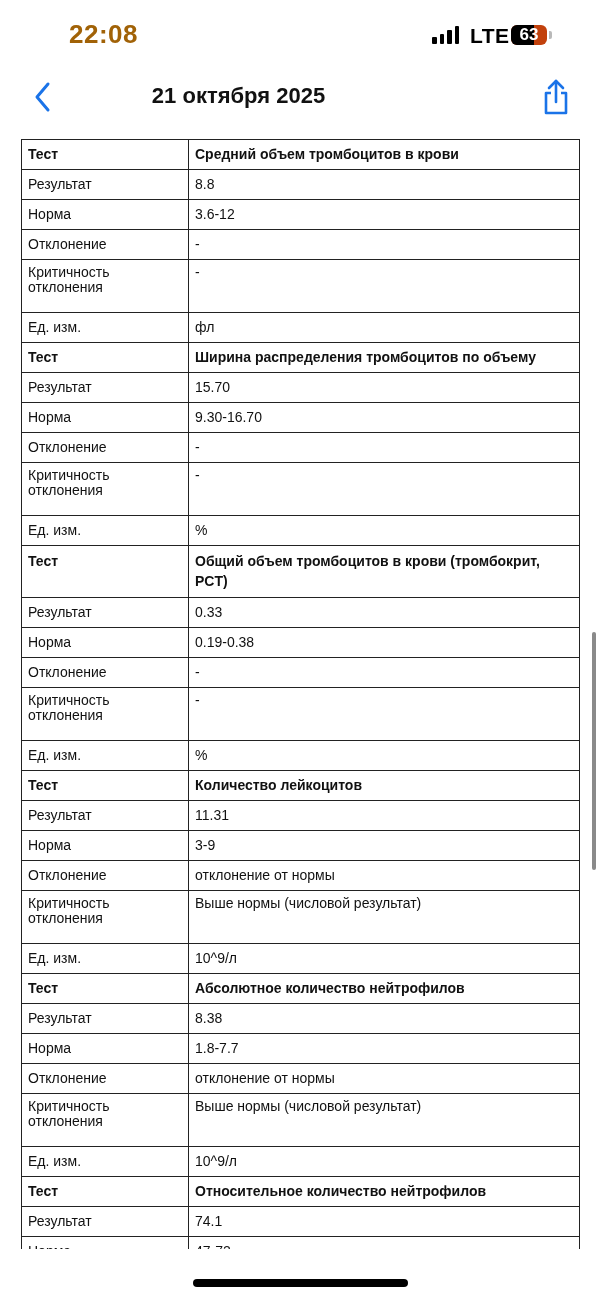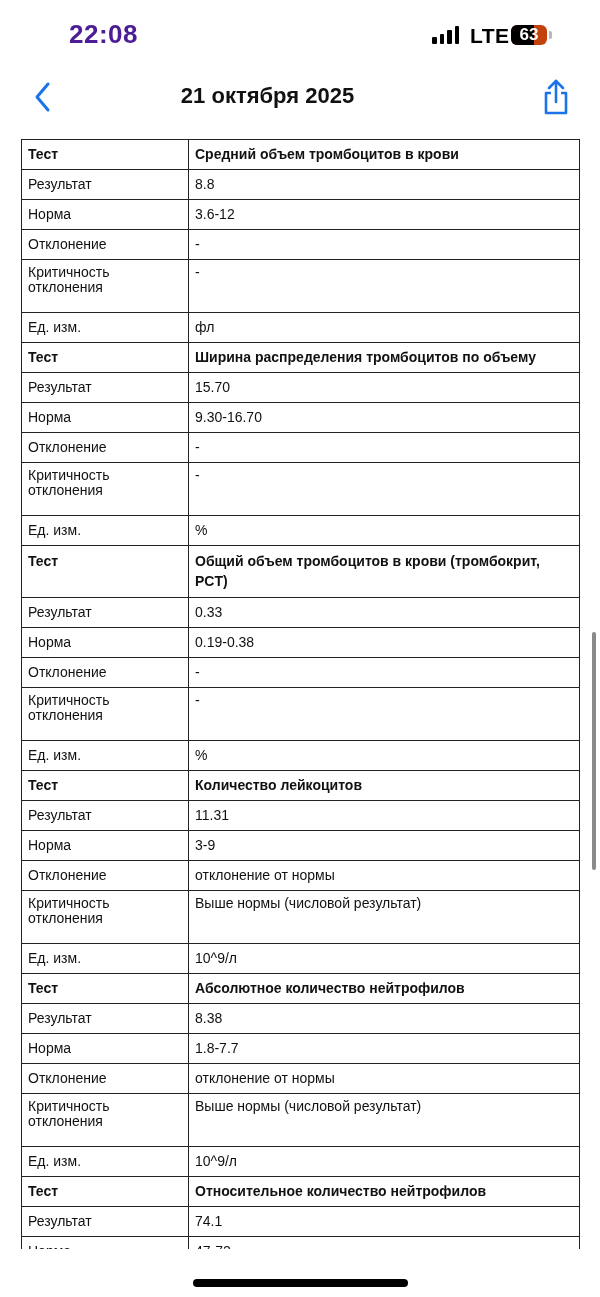--- a/index.html
+++ b/index.html
@@ -1,32 +1,32 @@
 <!DOCTYPE html>
 <html><head>
 <meta charset="utf-8">
 <style>
   html, body { margin:0; padding:0; }
   body {
     width:600px; height:1297px; overflow:hidden; position:relative;
     background:#ffffff; font-family:"Liberation Sans", sans-serif; color:#111;
   }
   .status-bar { position:absolute; top:0; left:0; width:600px; height:70px; }
-  .time { position:absolute; left:69px; top:19px; font-size:26px; font-weight:700; letter-spacing:0.5px; color:#4c1d95; font-family:"Liberation Sans", sans-serif; }
+  .time { position:absolute; left:69px; top:19px; font-size:26px; font-weight:700; letter-spacing:0.5px; color:#a16207; font-family:"Liberation Sans", sans-serif; }
   .signal { position:absolute; left:432px; top:26px; display:flex; align-items:flex-end; gap:3px; height:18px; }
   .signal span { display:block; width:4.5px; background:#000; border-radius:1px; }
   .lte { position:absolute; left:470px; top:24px; font-size:21px; font-weight:700; color:#000; letter-spacing:0.5px; }
   .battery { position:absolute; left:511px; top:25px; width:36px; height:20px; border-radius:6px; background:#c2410c; overflow:hidden; }
   .battery .fill { position:absolute; left:0; top:0; height:100%; width:63%; background:#000; }
   .battery .pct { position:absolute; left:0; top:0; width:100%; height:100%; line-height:20px; text-align:center; font-size:17px; font-weight:700; color:#fff; }
   .battery-nub { position:absolute; left:549px; top:31px; width:3px; height:8px; background:#b9b9b9; border-radius:0 2px 2px 0; }
 
   .nav-bar { position:absolute; top:70px; left:0; width:600px; height:56px; }
   .back-btn { position:absolute; left:30px; top:10px; width:30px; height:34px; cursor:pointer; }
-  .nav-title { position:absolute; left:0; width:477px; top:13px; text-align:center; font-size:22px; font-weight:700; color:#111;margin-left:29px; }
+  .nav-title { position:absolute; left:0; width:477px; top:13px; text-align:center; font-size:22px; font-weight:700; color:#111; }
   .share-btn { position:absolute; left:540px; top:8px; width:32px; height:38px; cursor:pointer; }
 
   .table-wrap { position:absolute; left:21px; top:139px; width:559px; height:1110px; overflow:hidden; }
   table { border-collapse:collapse; width:559px; table-layout:fixed; }
   td { border:1.5px solid #222; font-size:14px; color:#111; padding:0 6px; vertical-align:top; }
   td.k { width:154px; text-align:left; }
   td.v { }
   tr.r1 td { height:29px; line-height:29px; }
   tr.r2 td { height:47px; line-height:15px; padding-top:5px; padding-bottom:0; }
   tr.r2 td.k { }

